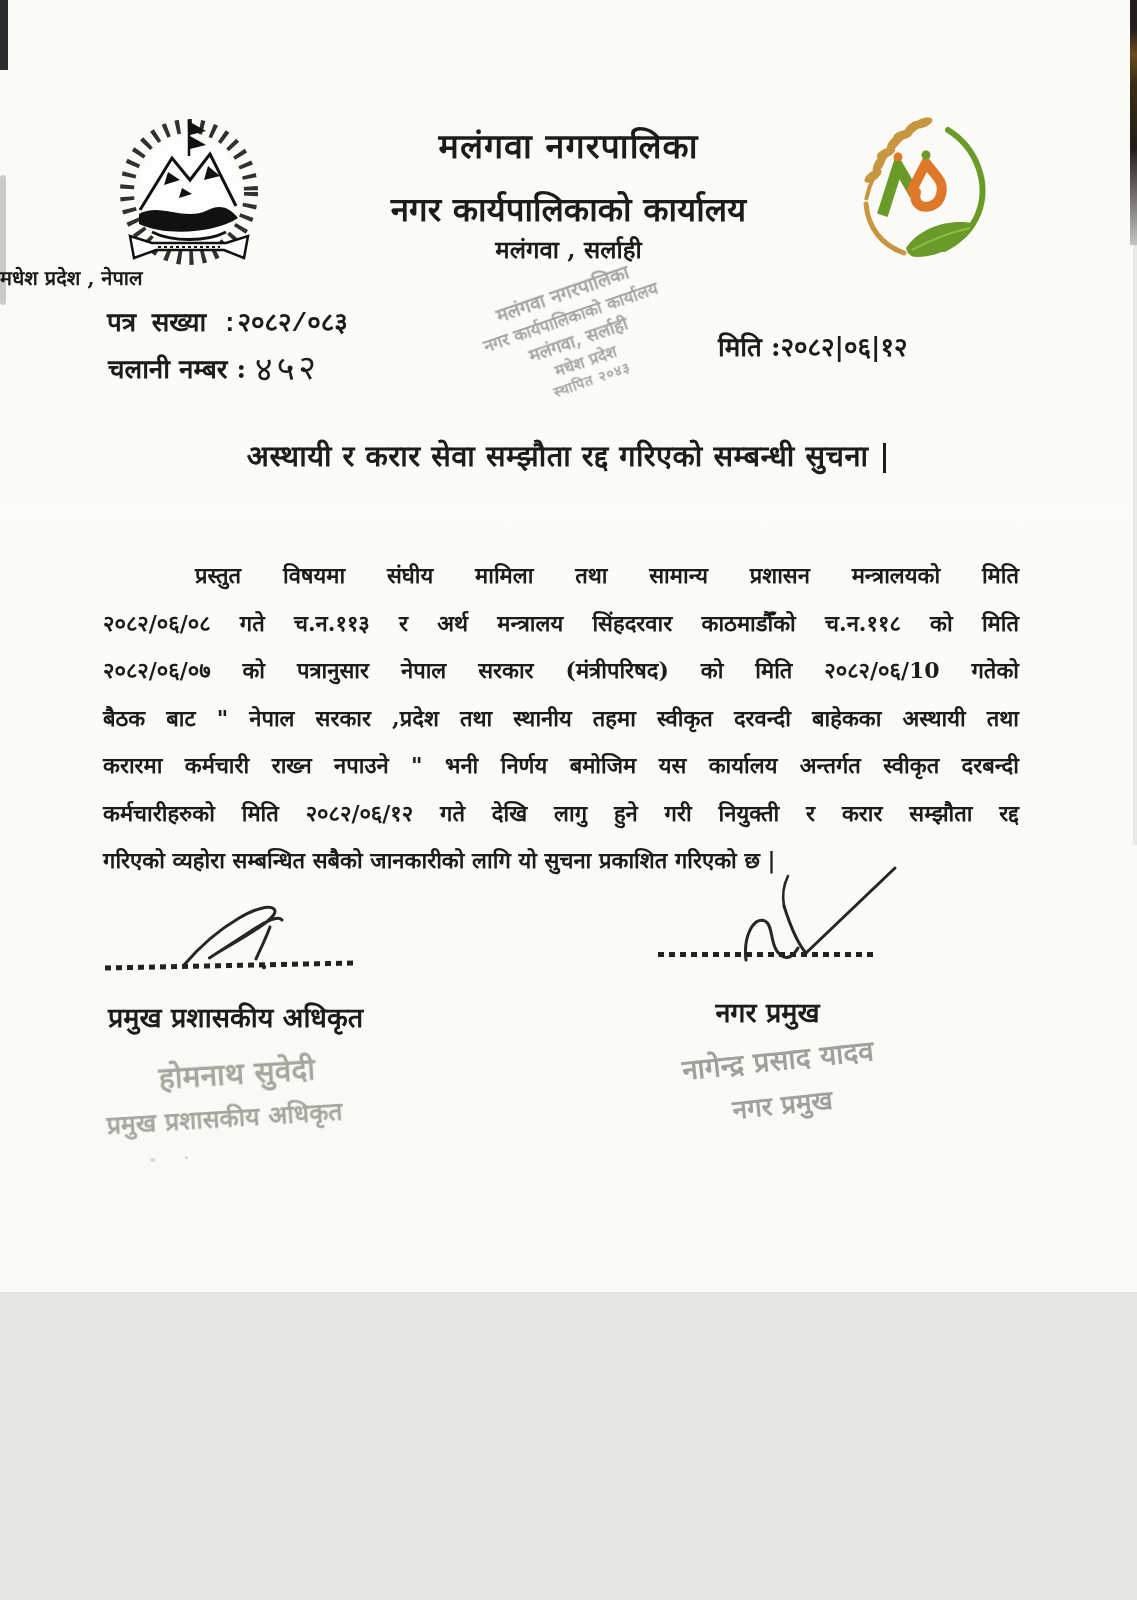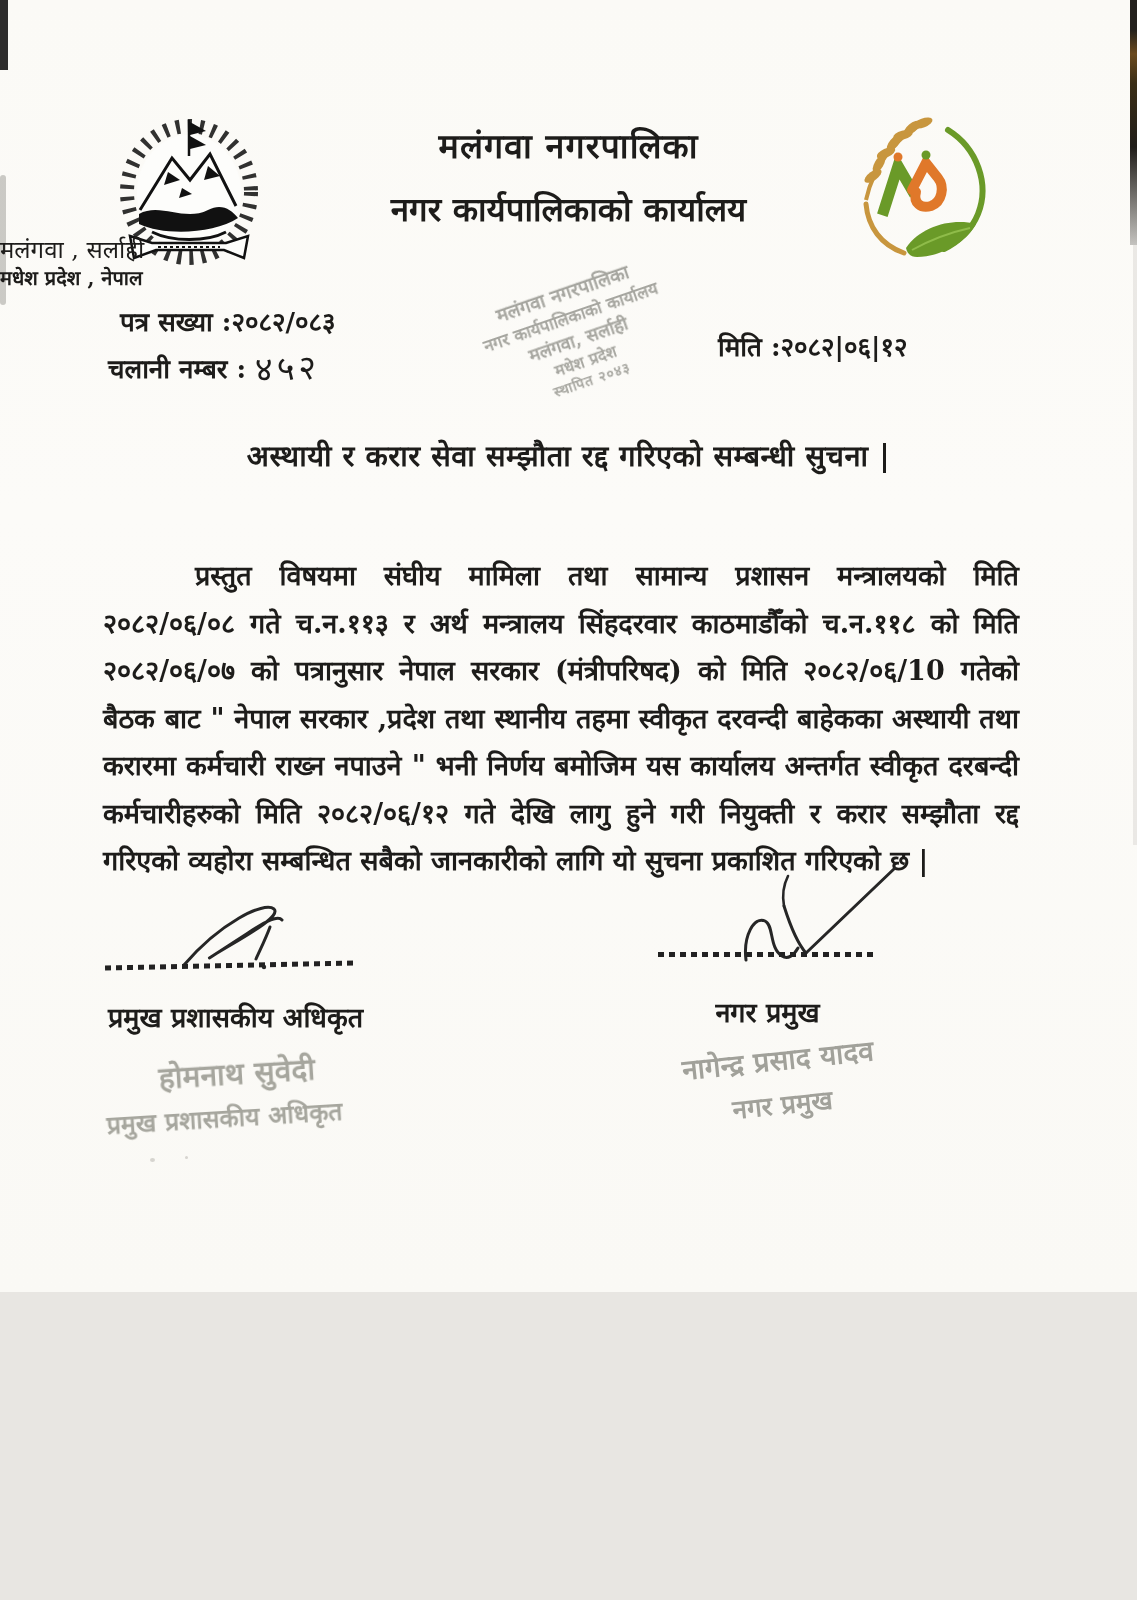--- a/index.html
+++ b/index.html
@@ -17,32 +17,32 @@
   .edge-right-strip{position:absolute;right:0;top:0;width:7px;height:245px;
     background:linear-gradient(180deg,#23201c 0%,#23201c 12%,#6b4a1f 22%,#3a2d16 34%,#201d19 60%,rgba(32,29,25,.25)100%);}
   .edge-right-faint{position:absolute;right:0;top:245px;width:4px;height:600px;background:#55524c;opacity:.10;}
   .speck{position:absolute;background:#6a675f;opacity:.25;border-radius:50%;}
 
   .abs{position:absolute;}
 
   
   .title{left:0;right:0;top:122px;text-align:center;font-size:34px;font-weight:700;letter-spacing:1px;}
   .office{left:0;right:0;top:186px;text-align:center;font-size:33px;font-weight:700;}
-  .addr1{left:0;right:0;top:232px;text-align:left;font-size:24px;font-weight:400;}
+  .addr1{left:0;right:0;top:232px;text-align:center;font-size:24px;font-weight:700;}
   .addr2{left:0;right:0;top:264px;text-align:left;font-size:20px;font-weight:600;}
 
   .refline{font-size:26px;font-weight:600;}
-  .letterno{left:120px;top:303px;}
+  .letterno{left:107px;top:303px;font-family:Liberation Mono, monospace;}
   .dispatch{left:108px;top:342px;}
   .dispatch .hand{font-size:34px;font-weight:400;letter-spacing:4px;display:inline-block;transform:rotate(-2deg);position:relative;top:2px;}
   .dateline{left:718px;top:328px;}
 
   .subject{left:0;right:0;top:435px;text-align:center;font-size:29px;font-weight:700;letter-spacing:.5px;}
 
-  .body-block{left:103px;top:552px;width:916px;font-size:27px;font-weight:600;line-height:47.5px;}
+  .body-block{left:103px;top:552px;width:916px;font-size:22px;font-weight:600;line-height:47.5px;}
   .body-line{text-align:justify;text-align-last:justify;}
   .body-line.first{text-indent:92px;}
   .body-line.last{text-align-last:left;}
 
   
   .round-stamp{
     left:448px;top:278px;width:270px;height:150px;
     transform:rotate(-19deg);transform-origin:center;
     text-align:center;color:#8f8f88;opacity:.78;
     font-weight:600;filter:blur(.3px);

